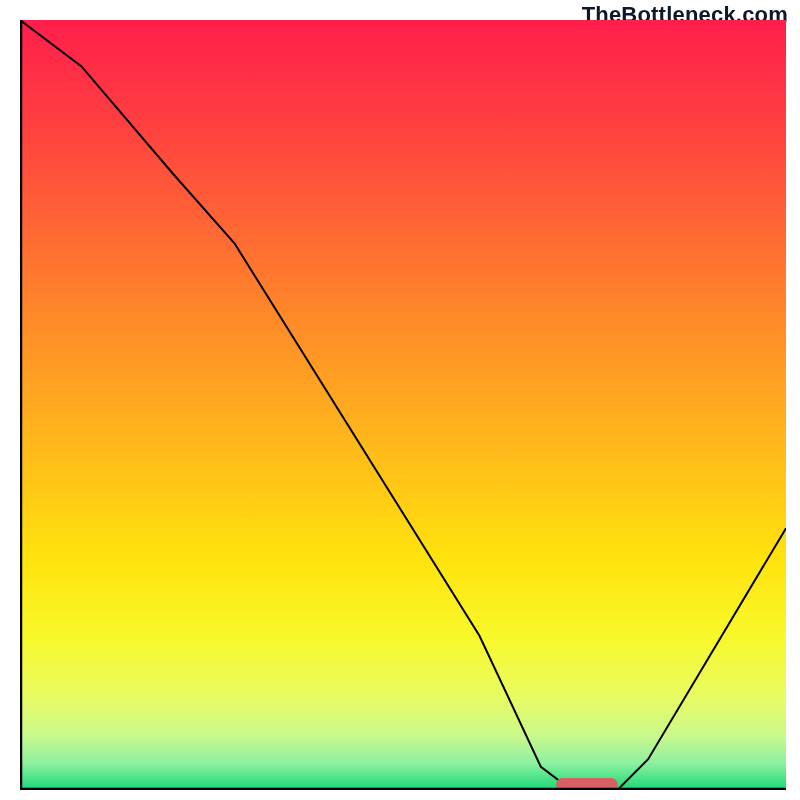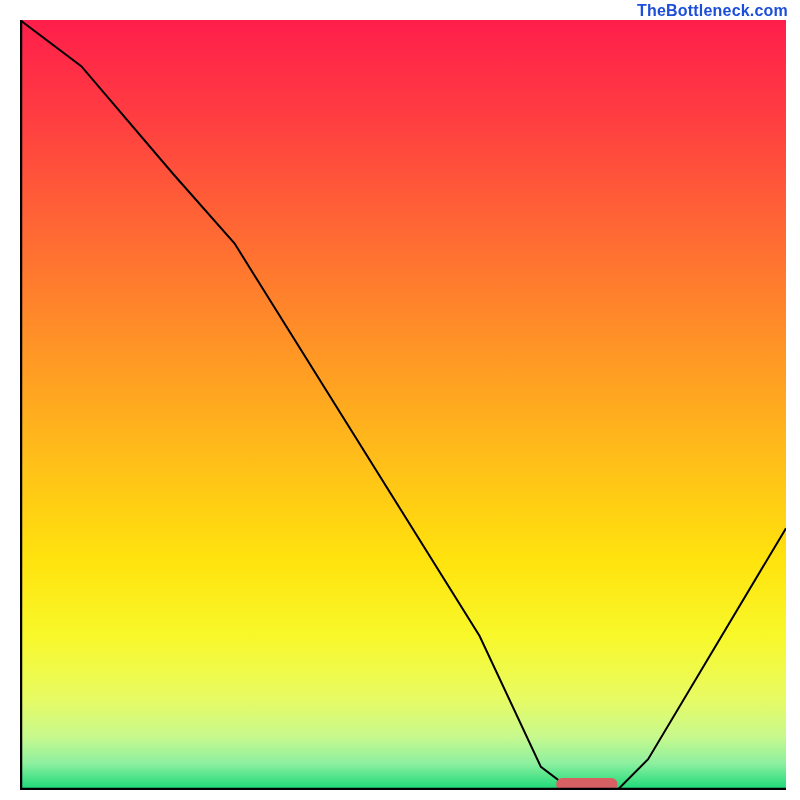--- a/index.html
+++ b/index.html
@@ -19,23 +19,23 @@
     height: 770px;
     overflow: hidden;
   }
   svg {
     display: block;
   }
   .watermark {
     position: absolute;
     top: 2px;
     right: 12px;
-    font-size: 16px;
+    font-size: 22px;
     font-weight: 600;
-    color: #1d4ed8;
+    color: #0f172a;
     letter-spacing: 0.2px;
     text-align: right;
   }
   .axis-line {
     stroke: #000;
     stroke-width: 2.5;
     fill: none;
   }
   .curve {
     stroke: #000;

